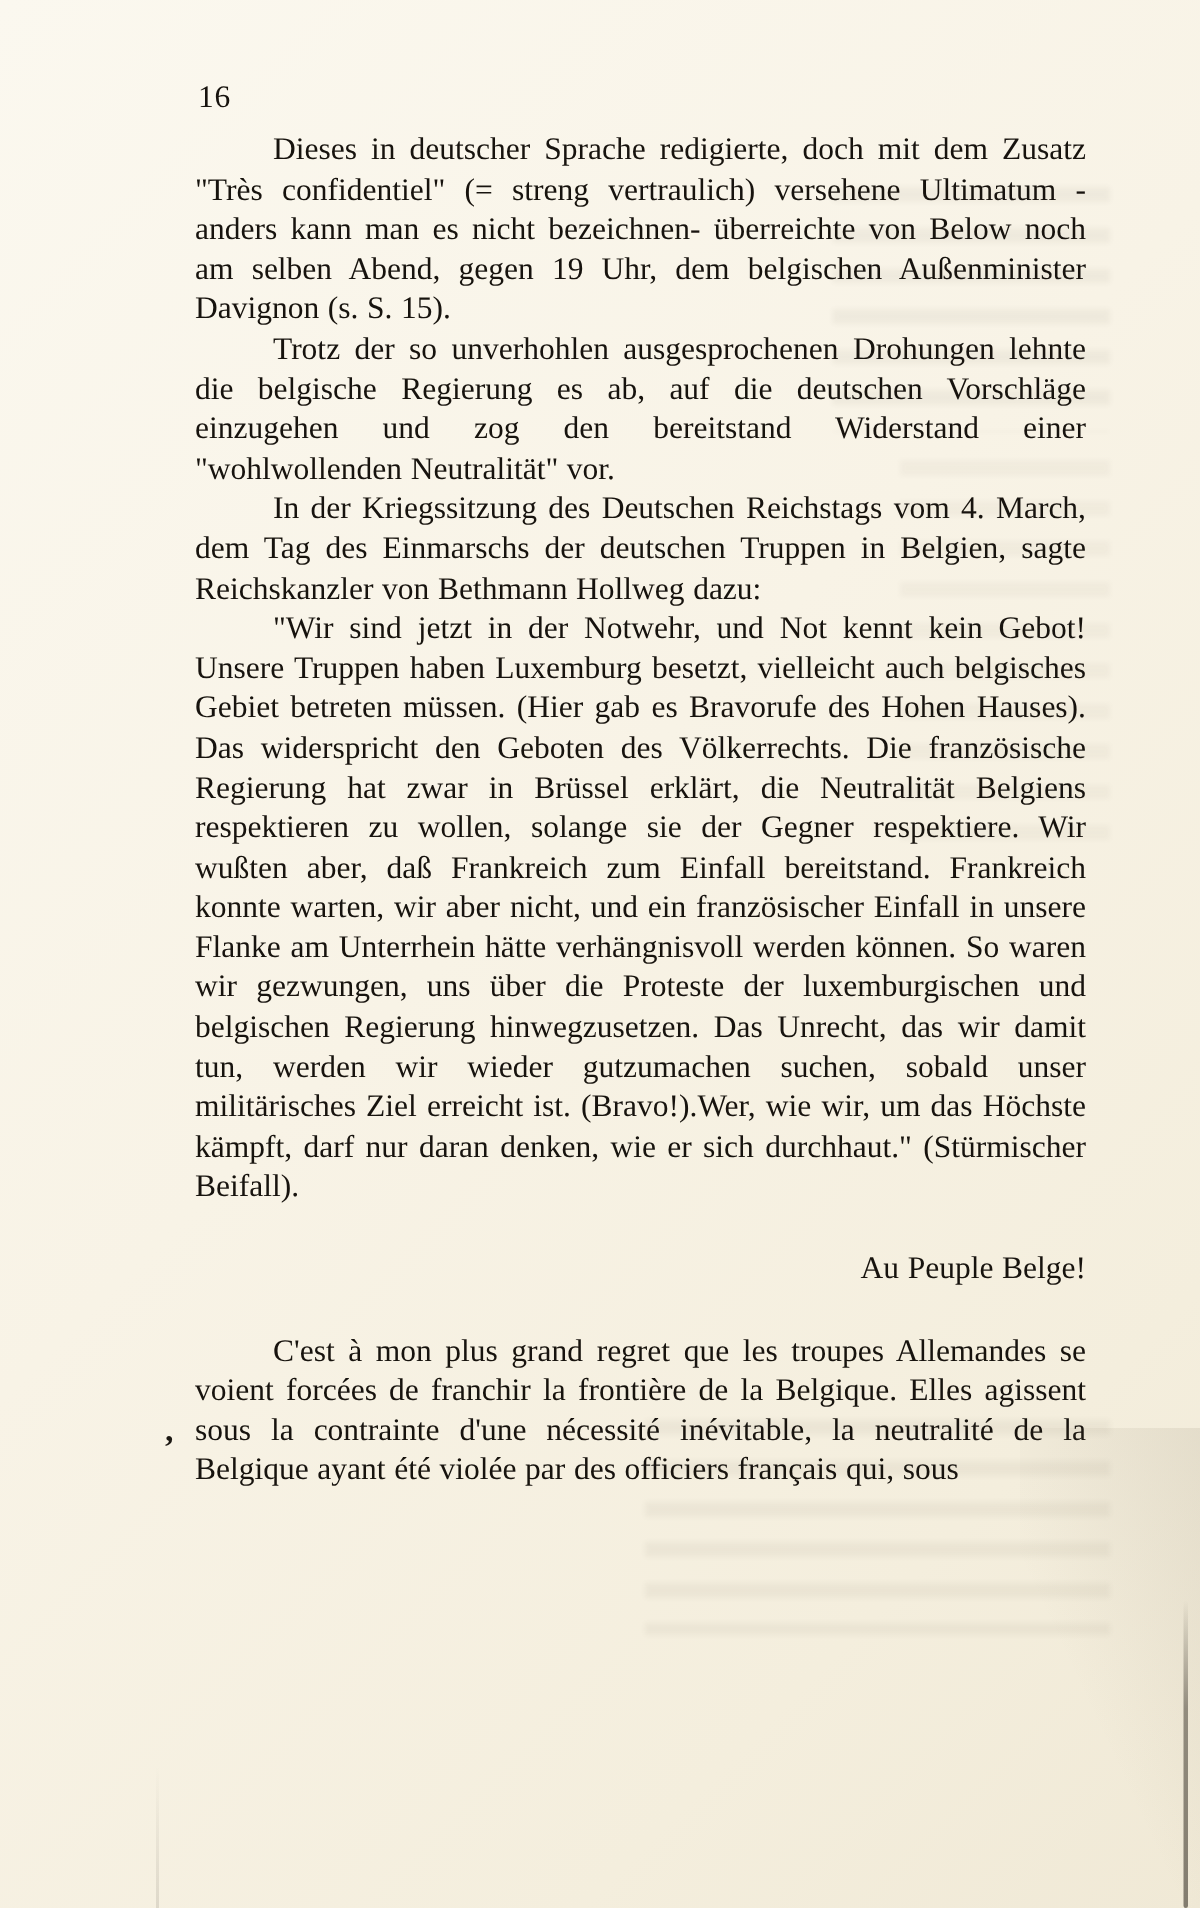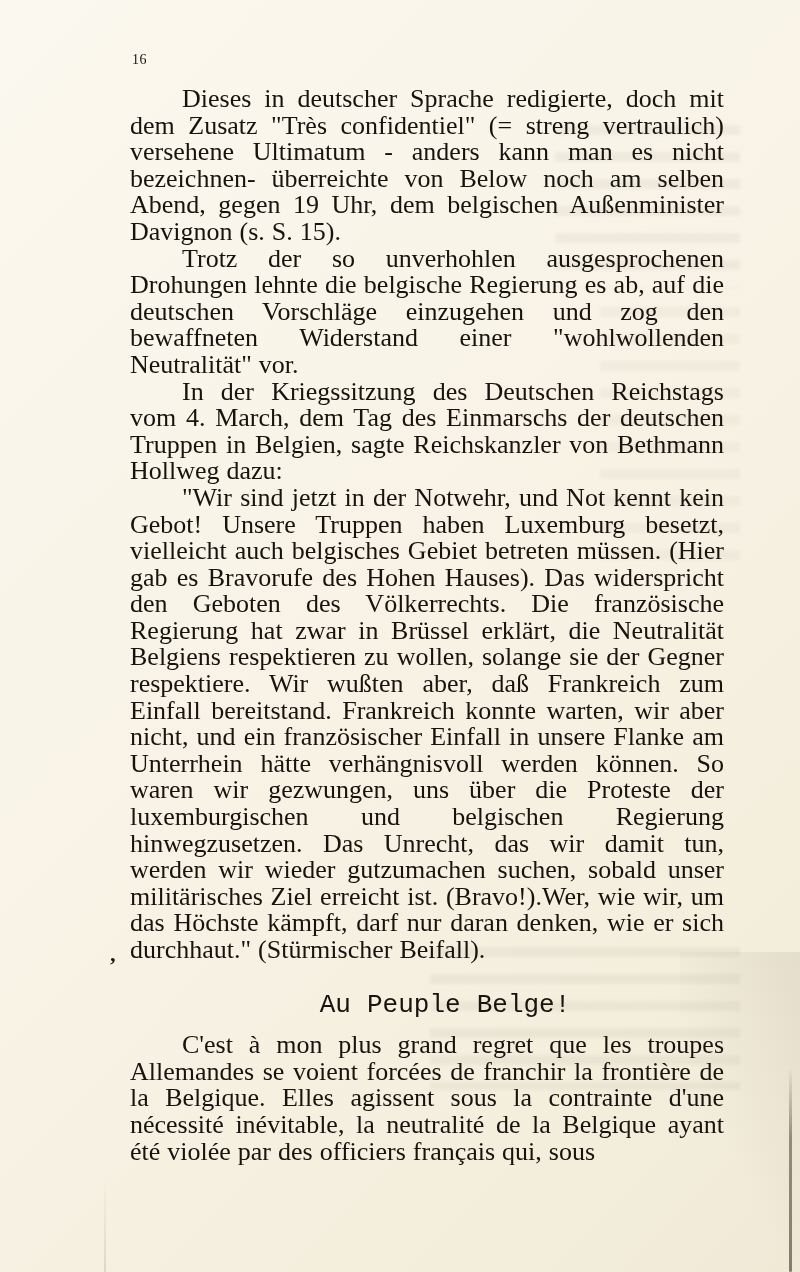--- a/index.html
+++ b/index.html
@@ -13,43 +13,42 @@
     height: 1272px;
     overflow: hidden;
     background: linear-gradient(135deg, #fbf8ef 0%, #f8f3e6 45%, #f4eedd 80%, #f0e9d6 100%);
     font-family: "Liberation Serif", "DejaVu Serif", serif;
     color: #17130e;
   }
   .pagenum {
     position: absolute;
     top: 52px;
     left: 132px;
-    font-size: 14px;
+    font-size: 21px;
     letter-spacing: 0.5px;
   }
   .textblock {
     position: absolute;
     top: 86px;
     left: 130px;
     width: 594px;
-    font-size: 26px;
+    font-size: 21px;
     line-height: 26.6px;
     text-align: justify;
     text-justify: inter-word;
   }
   .para {
     margin: 0;
     text-indent: 52px;
     word-spacing: 0.5px;
   }
   .salutation {
-    margin: 28px 0 14px 0;
+    margin: 28px 0 28px 0;
     text-indent: 36px;
-    text-align: center;
-    font-family: Liberation Mono, monospace;
+    text-align: right;
   }
   .stray-mark {
     position: absolute;
     top: 952px;
     left: 109px;
     font-size: 22px;
     font-weight: bold;
     color: #1b1712;
   }
   
@@ -103,21 +102,21 @@
 <div class="sheet">
 
   <div class="ghost ghost-top"></div>
   <div class="ghost ghost-mid"></div>
   <div class="ghost ghost-bottom"></div>
 
   <div class="pagenum">16</div>
 
   <div class="textblock">
     <p class="para">Dieses in deutscher Sprache redigierte, doch mit dem Zusatz "Très confidentiel" (= streng vertraulich) versehene Ultimatum - anders kann man es nicht bezeichnen- überreichte von Below noch am selben Abend, gegen 19 Uhr, dem belgischen Außenminister Davignon (s. S. 15).</p>
-    <p class="para">Trotz der so unverhohlen ausgesprochenen Drohungen lehnte die belgische Regierung es ab, auf die deutschen Vorschläge einzugehen und zog den bewaffneten Widerstand einer "wohlwollenden Neutralität" vor.</p>
+    <p class="para">Trotz der so unverhohlen ausgesprochenen Drohungen lehnte die belgische Regierung es ab, auf die deutschen Vorschläge einzugehen und zog den bereitstand Widerstand einer "wohlwollenden Neutralität" vor.</p>
     <p class="para">In der Kriegssitzung des Deutschen Reichstags vom 4. March, dem Tag des Einmarschs der deutschen Truppen in Belgien, sagte Reichskanzler von Bethmann Hollweg dazu:</p>
     <p class="para">"Wir sind jetzt in der Notwehr, und Not kennt kein Gebot! Unsere Truppen haben Luxemburg besetzt, vielleicht auch belgisches Gebiet betreten müssen. (Hier gab es Bravorufe des Hohen Hauses). Das widerspricht den Geboten des Völkerrechts. Die französische Regierung hat zwar in Brüssel erklärt, die Neutralität Belgiens respektieren zu wollen, solange sie der Gegner respektiere. Wir wußten aber, daß Frankreich zum Einfall bereitstand. Frankreich konnte warten, wir aber nicht, und ein französischer Einfall in unsere Flanke am Unterrhein hätte verhängnisvoll werden können. So waren wir gezwungen, uns über die Proteste der luxemburgischen und belgischen Regierung hinwegzusetzen. Das Unrecht, das wir damit tun, werden wir wieder gutzumachen suchen, sobald unser militärisches Ziel erreicht ist. (Bravo!).Wer, wie wir, um das Höchste kämpft, darf nur daran denken, wie er sich durchhaut." (Stürmischer Beifall).</p>
     <p class="para salutation">Au Peuple Belge!</p>
     <p class="para">C'est à mon plus grand regret que les troupes Allemandes se voient forcées de franchir la frontière de la Belgique. Elles agissent sous la contrainte d'une nécessité inévitable, la neutralité de la Belgique ayant été violée par des officiers français qui, sous</p>
   </div>
 
   <div class="stray-mark">’</div>
 
   <div class="corner-shade"></div>
   <div class="edge-line-right"></div>

